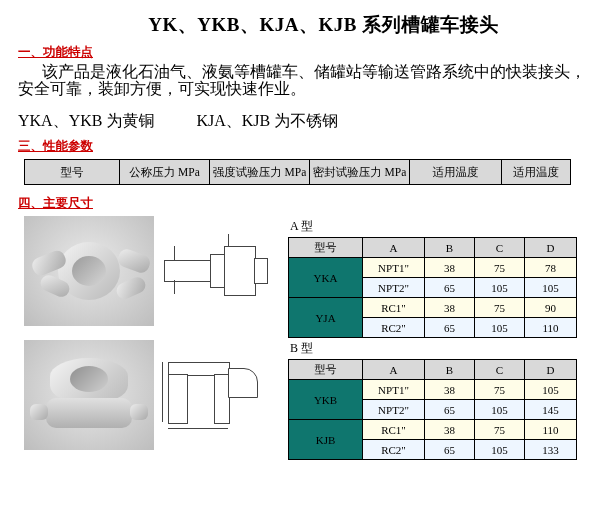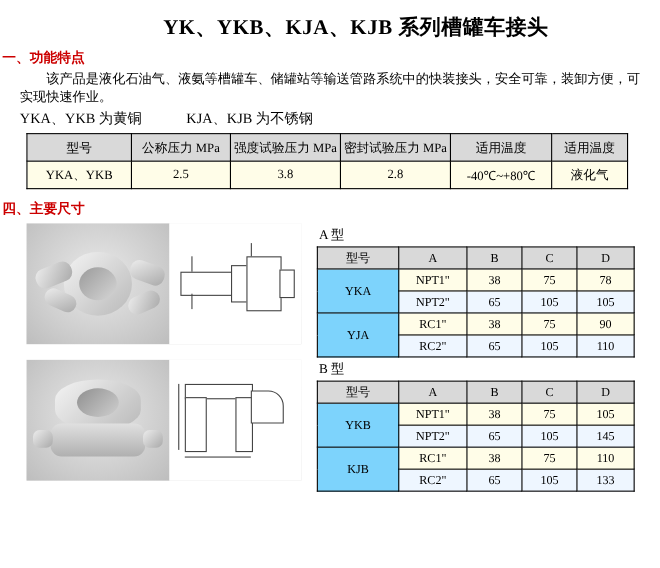--- a/index.html
+++ b/index.html
@@ -20,33 +20,34 @@
     letter-spacing:0.5px;
     margin:12px 0 6px 0;
     font-family:"Liberation Serif", serif;
     padding-left:47px;
   }
 
   .sec-head{
     color:#cc0000;
     font-weight:bold;
     font-size:12.5px;
-    margin:6px 0 2px 2px;
+    margin:6px 0 2px 18px;
+    text-decoration:underline;
   }
   .body-text{
-    font-size:12px;
+    font-size:16px;
     line-height:17px;
     margin:0 12px 0 18px;
     text-indent:0;
   }
   .body-text.indent{ text-indent:24px; }
 
   .mat-line{
-    font-size:13px;
-    margin:2px 0 0 18px;
+    font-size:16px;
+    margin:14px 0 0 18px;
   }
   .mat-line .gap{ display:inline-block; width:34px; }
 
   
   table.perf{
     border-collapse:collapse;
     margin:4px 0 0 24px;
     width:546px;
     table-layout:fixed;
   }
@@ -101,21 +102,21 @@
     table-layout:fixed;
   }
   table.dim th, table.dim td{
     border:1px solid #000;
     text-align:center;
     font-size:11px;
     height:19px;
     padding:0;
   }
   table.dim thead th{ background:#d9d9d9; font-weight:normal;}
-  table.dim td.model{ background:#7dd3fc; }
+  table.dim td.model{ background:#0f766e; }
   table.dim td.val{ background:#fffde8; }
   table.dim tr.alt td.val{ background:#eef6ff; }
 
   .subhead{font-size:12px;margin:2px 0 2px 2px;}
 </style>
 </head>
 <body>
 
 <div class="page">
 
@@ -123,20 +124,21 @@
 
   <div class="sec-head">一、功能特点</div>
   <div class="body-text indent">该产品是液化石油气、液氨等槽罐车、储罐站等输送管路系统中的快装接头，安全可靠，装卸方便，可实现快速作业。</div>
 
   <div class="mat-line">
     <span>YKA、YKB 为黄铜</span>
     <span class="gap"></span>
     <span>KJA、KJB 为不锈钢</span>
   </div>
 
+  <div class="sec-head">三、性能参数</div>
 
   <table class="perf">
     <colgroup>
       <col style="width:95px">
         <col style="width:90px">
         <col style="width:100px">
       <col style="width:100px">
         <col style="width:92px">
         <col style="width:69px">
     </colgroup>
@@ -144,28 +146,20 @@
       <tr>
         <th>型号</th>
         <th>公称压力 MPa</th>
         <th>强度试验压力 MPa</th>
         <th>密封试验压力 MPa</th>
         <th>适用温度</th>
         <th>适用温度</th>
       </tr>
     </thead>
     <tbody>
-      <tr>
-        <td>YKA、YKB</td>
-        <td>2.5</td>
-        <td>3.8</td>
-        <td>2.8</td>
-        <td>-40℃~+80℃</td>
-        <td>液化气</td>
-      </tr>
     </tbody>
   </table>
 
   <div class="sec-head" style="margin-top:10px">四、主要尺寸</div>
 
   <div class="dims-wrap" style="height:250px;">
 
     <div class="photo-col">
 
       <div class="photo-box">

